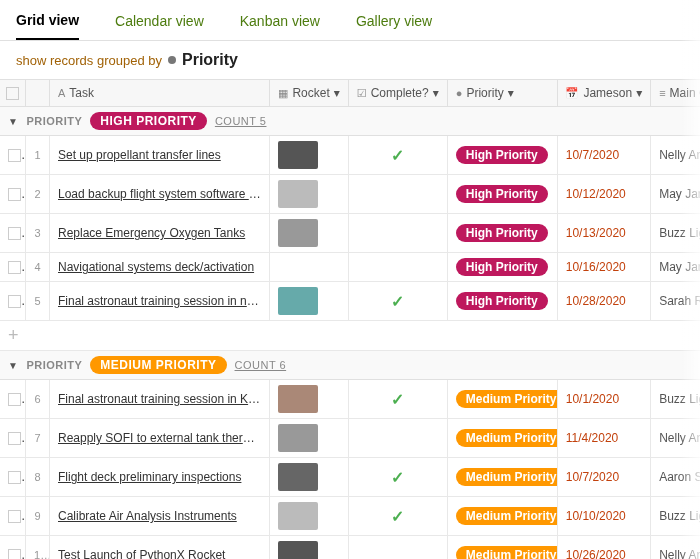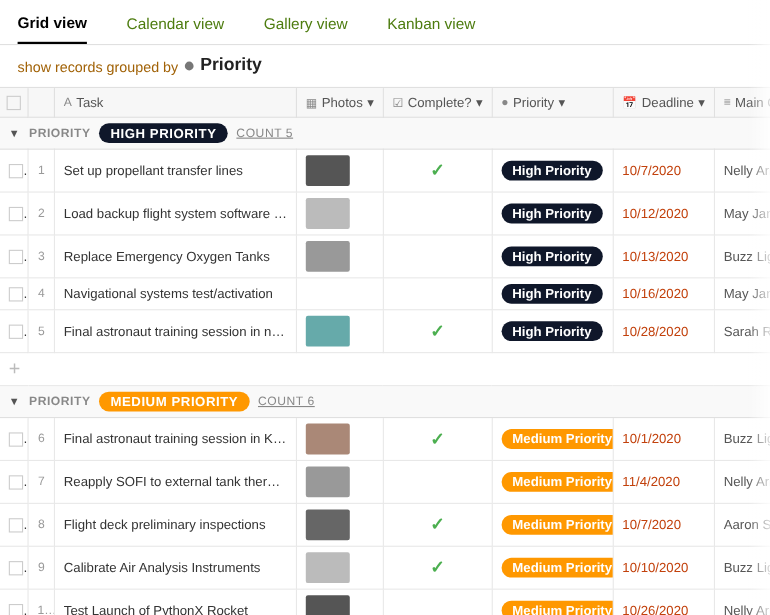--- a/index.html
+++ b/index.html
@@ -126,21 +126,21 @@
     }
     .priority-badge {
       display: inline-block;
       padding: 2px 10px;
       border-radius: 12px;
       font-size: 12px;
       font-weight: 600;
       color: #fff;
       white-space: nowrap;
     }
-    .badge-high { background: #0f172a; }
+    .badge-high { background: #be185d; }
     .badge-medium { background: #ff9800; }
 
     .count-text {
       font-size: 11px;
       color: #888;
       font-weight: 500;
       text-decoration: underline;
     }
 
     
@@ -162,20 +162,21 @@
       text-align: center;
       width: 24px;
       min-width: 24px;
       max-width: 24px;
     }
     .data-row td.task-cell {
       max-width: 220px;
       width: 220px;
       overflow: hidden;
       text-overflow: ellipsis;
+      text-decoration: underline;
     }
     .data-row td.photo-cell {
       width: 70px;
       min-width: 70px;
     }
     .photo-thumb {
       width: 40px;
       height: 28px;
       background: #ccc;
       border-radius: 2px;
@@ -254,22 +255,22 @@
       width: 20px;
       text-align: center;
     }
   </style>
 </head>
 <body>
 
 <div class="tabs">
 <div class="tab active">Grid view</div>
     <div class="tab">Calendar view</div>
+    <div class="tab">Kanban view</div>
     <div class="tab">Gallery view</div>
-    <div class="tab">Kanban view</div>
   </div>
 
 <div class="groupby-bar">
   <span class="groupby-label">show records grouped by</span>
   <span class="dot"></span>
   <span class="field-name">Priority</span>
 </div>
 
 <div class="grid-wrapper">
   <table class="grid-table">
@@ -281,42 +282,42 @@
         <th></th>
         <th>
           <div class="th-inner">
             <span class="col-icon">A</span>
             <span>Task</span>
           </div>
         </th>
         <th>
           <div class="th-inner">
             <span class="col-icon">▦</span>
-            <span>Photos</span>
+            <span>Rocket</span>
             <span>▾</span>
           </div>
         </th>
         <th>
           <div class="th-inner">
             <span class="col-icon">☑</span>
             <span>Complete?</span>
             <span>▾</span>
           </div>
         </th>
         <th>
           <div class="th-inner">
             <span class="col-icon">●</span>
             <span>Priority</span>
             <span>▾</span>
           </div>
         </th>
         <th>
           <div class="th-inner">
             <span class="col-icon">📅</span>
-            <span>Deadline</span>
+            <span>Jameson</span>
             <span>▾</span>
           </div>
         </th>
         <th>
           <div class="th-inner">
             <span class="col-icon">≡</span>
             <span>Main Contact</span>
 
           </div>
         </th>
@@ -360,21 +361,21 @@
           <td class="task-cell" style="overflow: hidden; text-overflow: ellipsis; white-space: nowrap;">Replace Emergency Oxygen Tanks</td>
           <td class="photo-cell"><span class="photo-thumb medium"></span></td>
           <td class="complete-cell"></td>
           <td class="priority-cell"><span class="priority-badge badge-high">High Priority</span></td>
           <td class="deadline-cell">10/13/2020</td>
           <td class="contact-cell">Buzz Lightyear</td>
         </tr>
         <tr class="data-row">
           <td style="text-align: center; width: 20px;"><span class="cb"></span></td>
           <td class="row-num">4</td>
-          <td class="task-cell" style="overflow: hidden; text-overflow: ellipsis; white-space: nowrap;">Navigational systems test/activation</td>
+          <td class="task-cell" style="overflow: hidden; text-overflow: ellipsis; white-space: nowrap;">Navigational systems deck/activation</td>
           <td class="photo-cell"></td>
           <td class="complete-cell"></td>
           <td class="priority-cell"><span class="priority-badge badge-high">High Priority</span></td>
           <td class="deadline-cell">10/16/2020</td>
           <td class="contact-cell">May Jameson</td>
         </tr>
         <tr class="data-row">
           <td style="text-align: center; width: 20px;"><span class="cb"></span></td>
           <td class="row-num">5</td>
           <td class="task-cell" style="overflow: hidden; text-overflow: ellipsis; white-space: nowrap;">Final astronaut training session in neutral buoya...</td>

